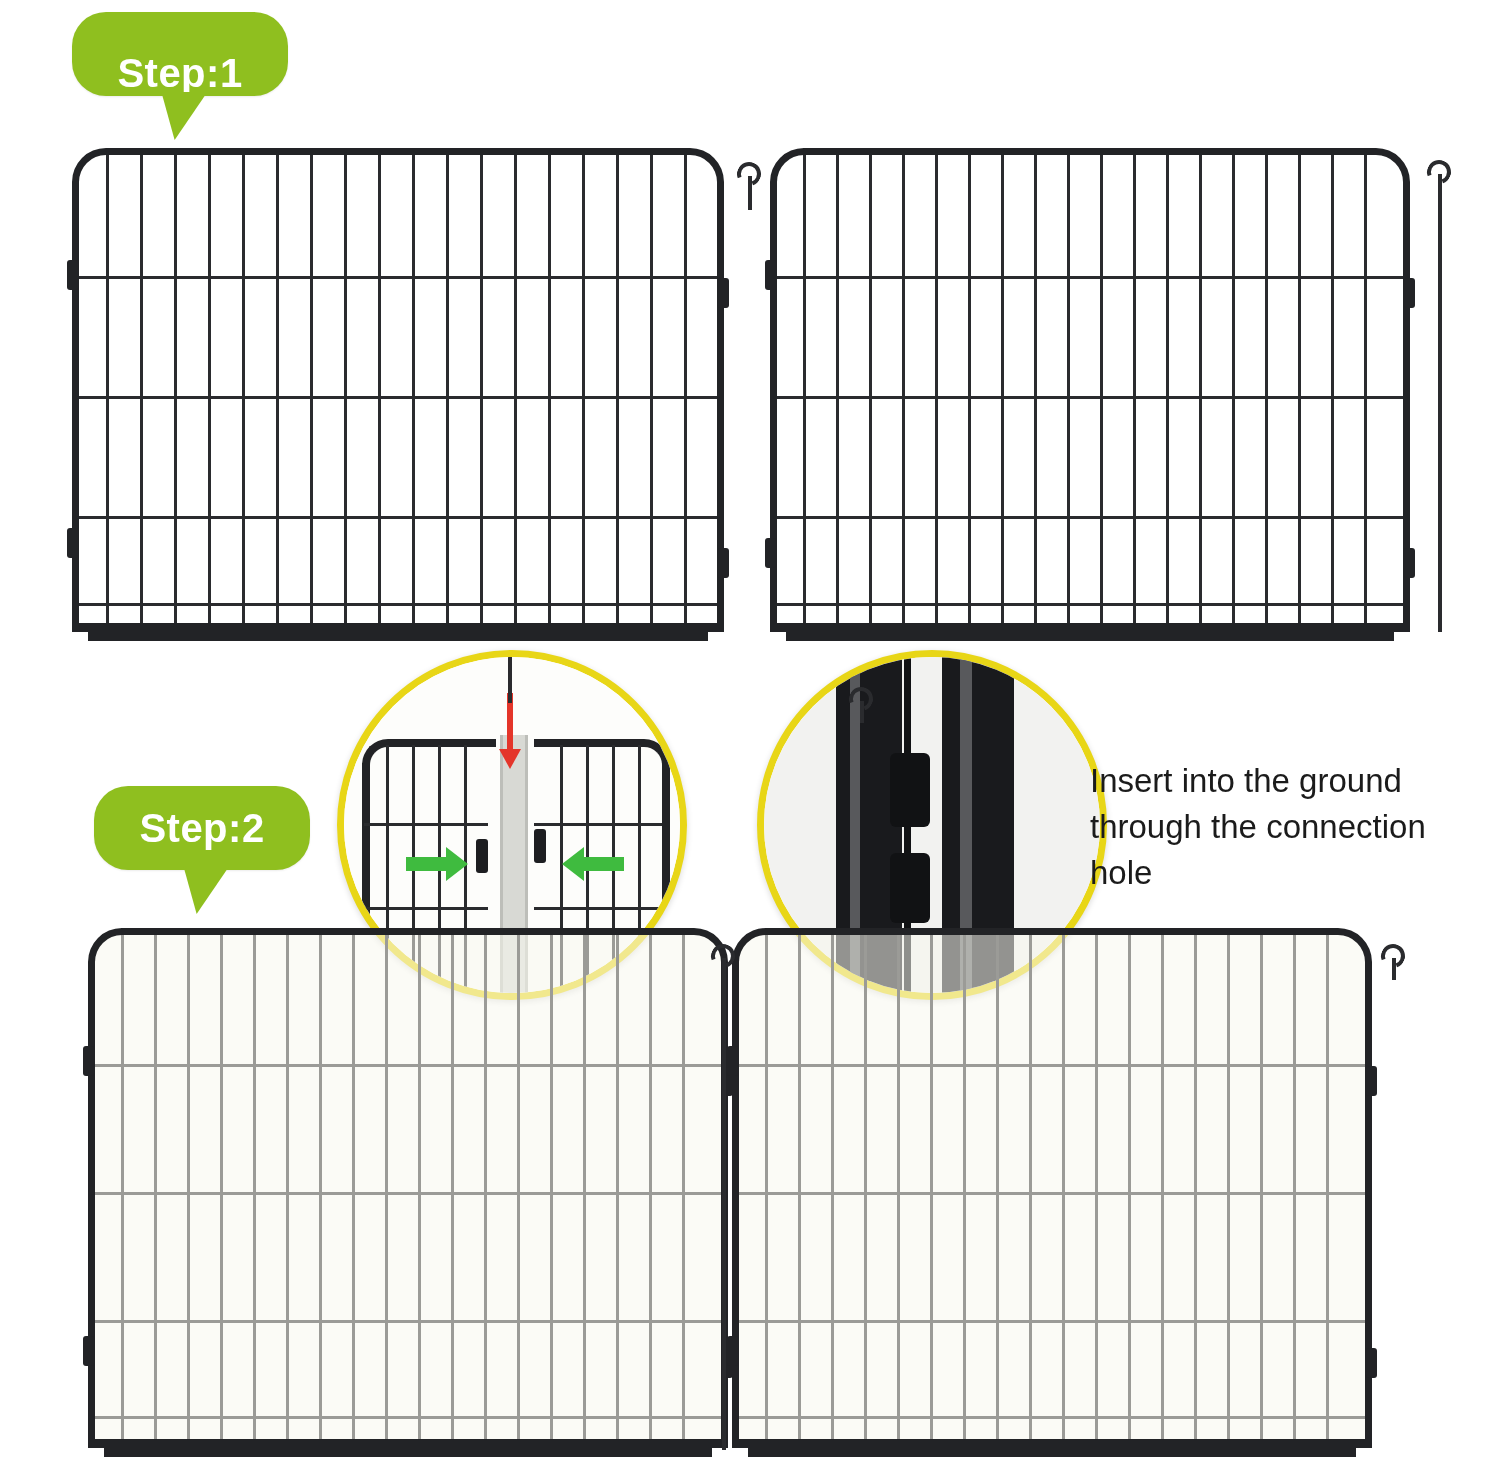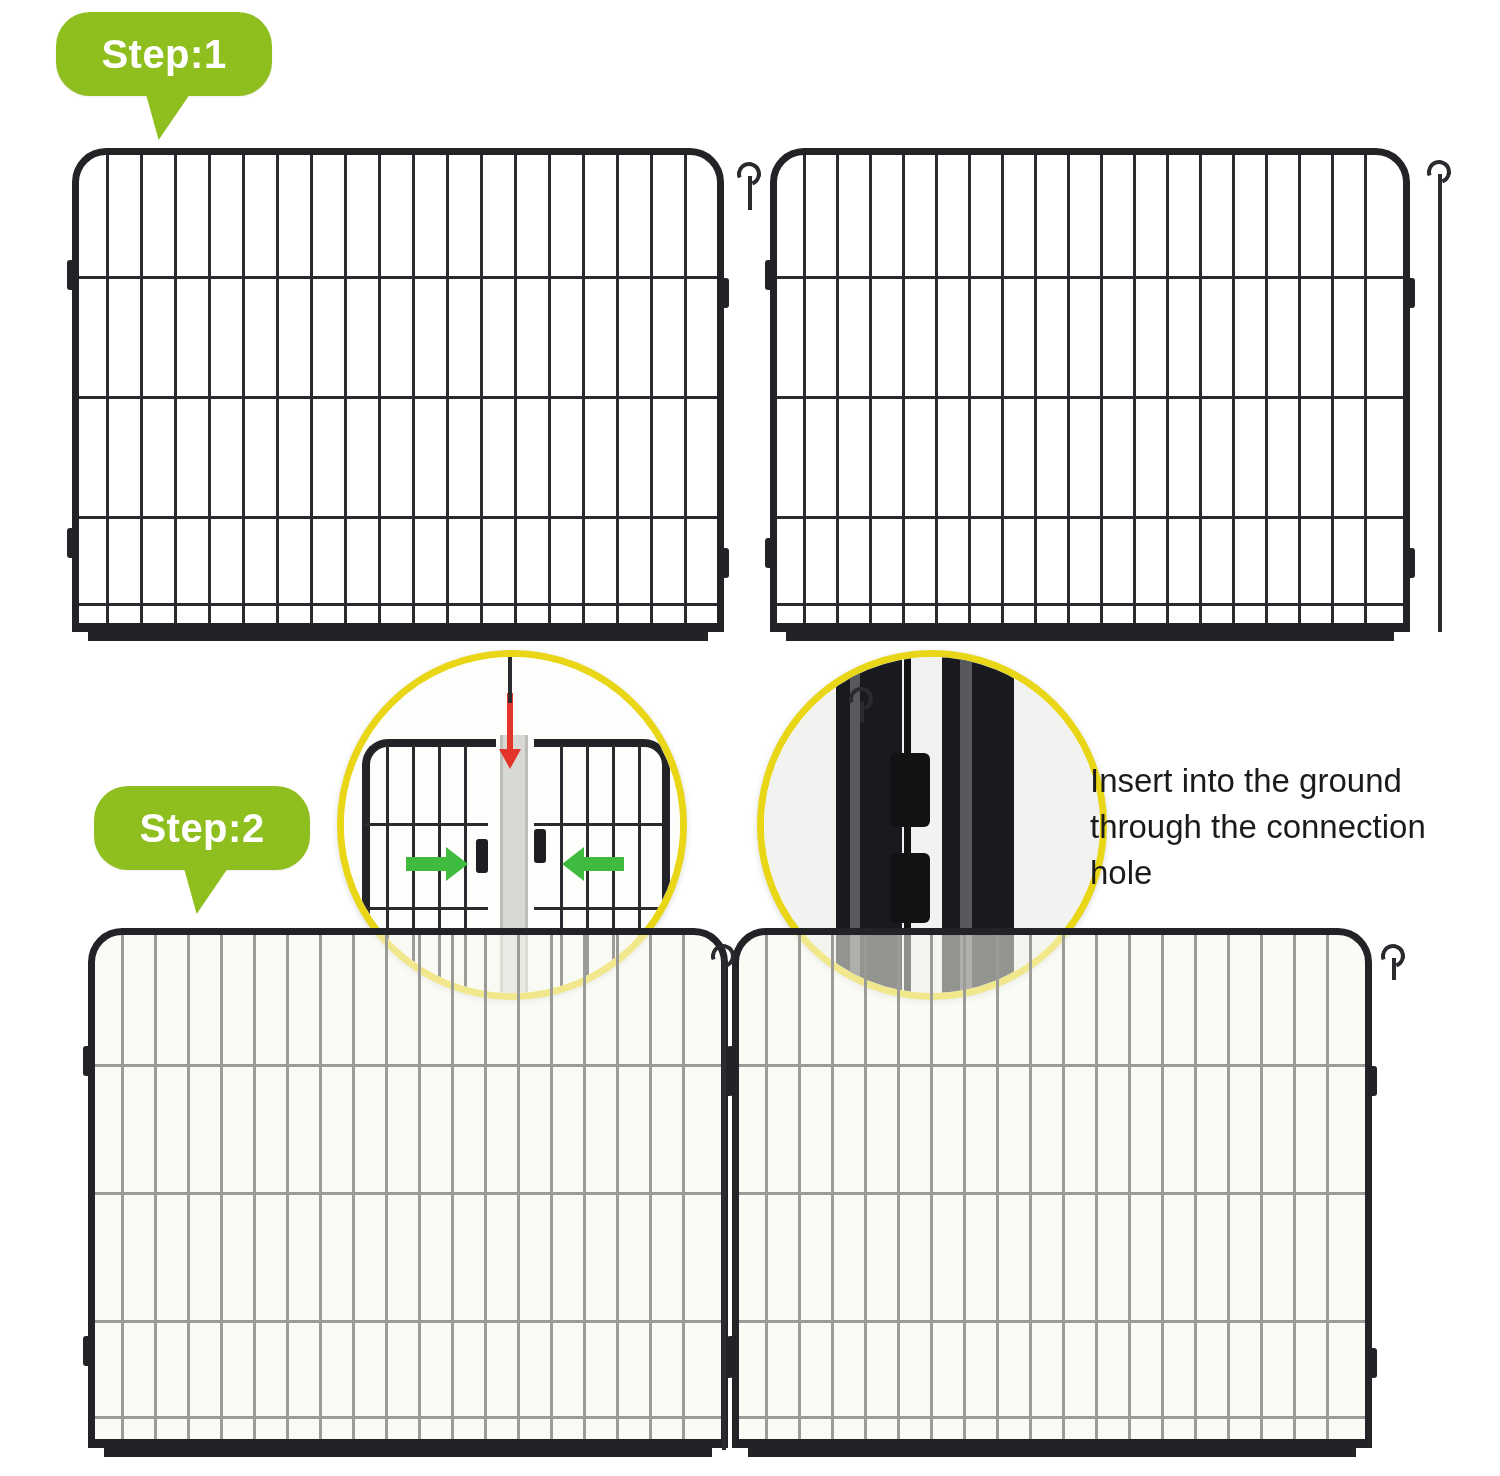--- a/index.html
+++ b/index.html
@@ -213,21 +213,21 @@
     position: absolute;
     color: #1b1b1b;
     font-size: 33px;
     line-height: 46px;
     width: 420px;
   }
 </style>
 </head>
 <body>
 
-<div class="step-bubble" style="left:56px; top:12px; width:216px; height:84px;">
+<div class="step-bubble" style="left:72px; top:12px; width:216px; height:84px;align-items:flex-end;">
   <span class="step-text">Step:1</span>
   <span class="tail"></span>
 </div>
 
 <div class="panel nofill" style="left:72px; top:148px; width:652px; height:484px;">
   <div class="bars">
     <div class="v" style="left:34px"></div>
       <div class="v" style="left:68px"></div>
     <div class="v" style="left:102px"></div>
       <div class="v" style="left:136px"></div>

